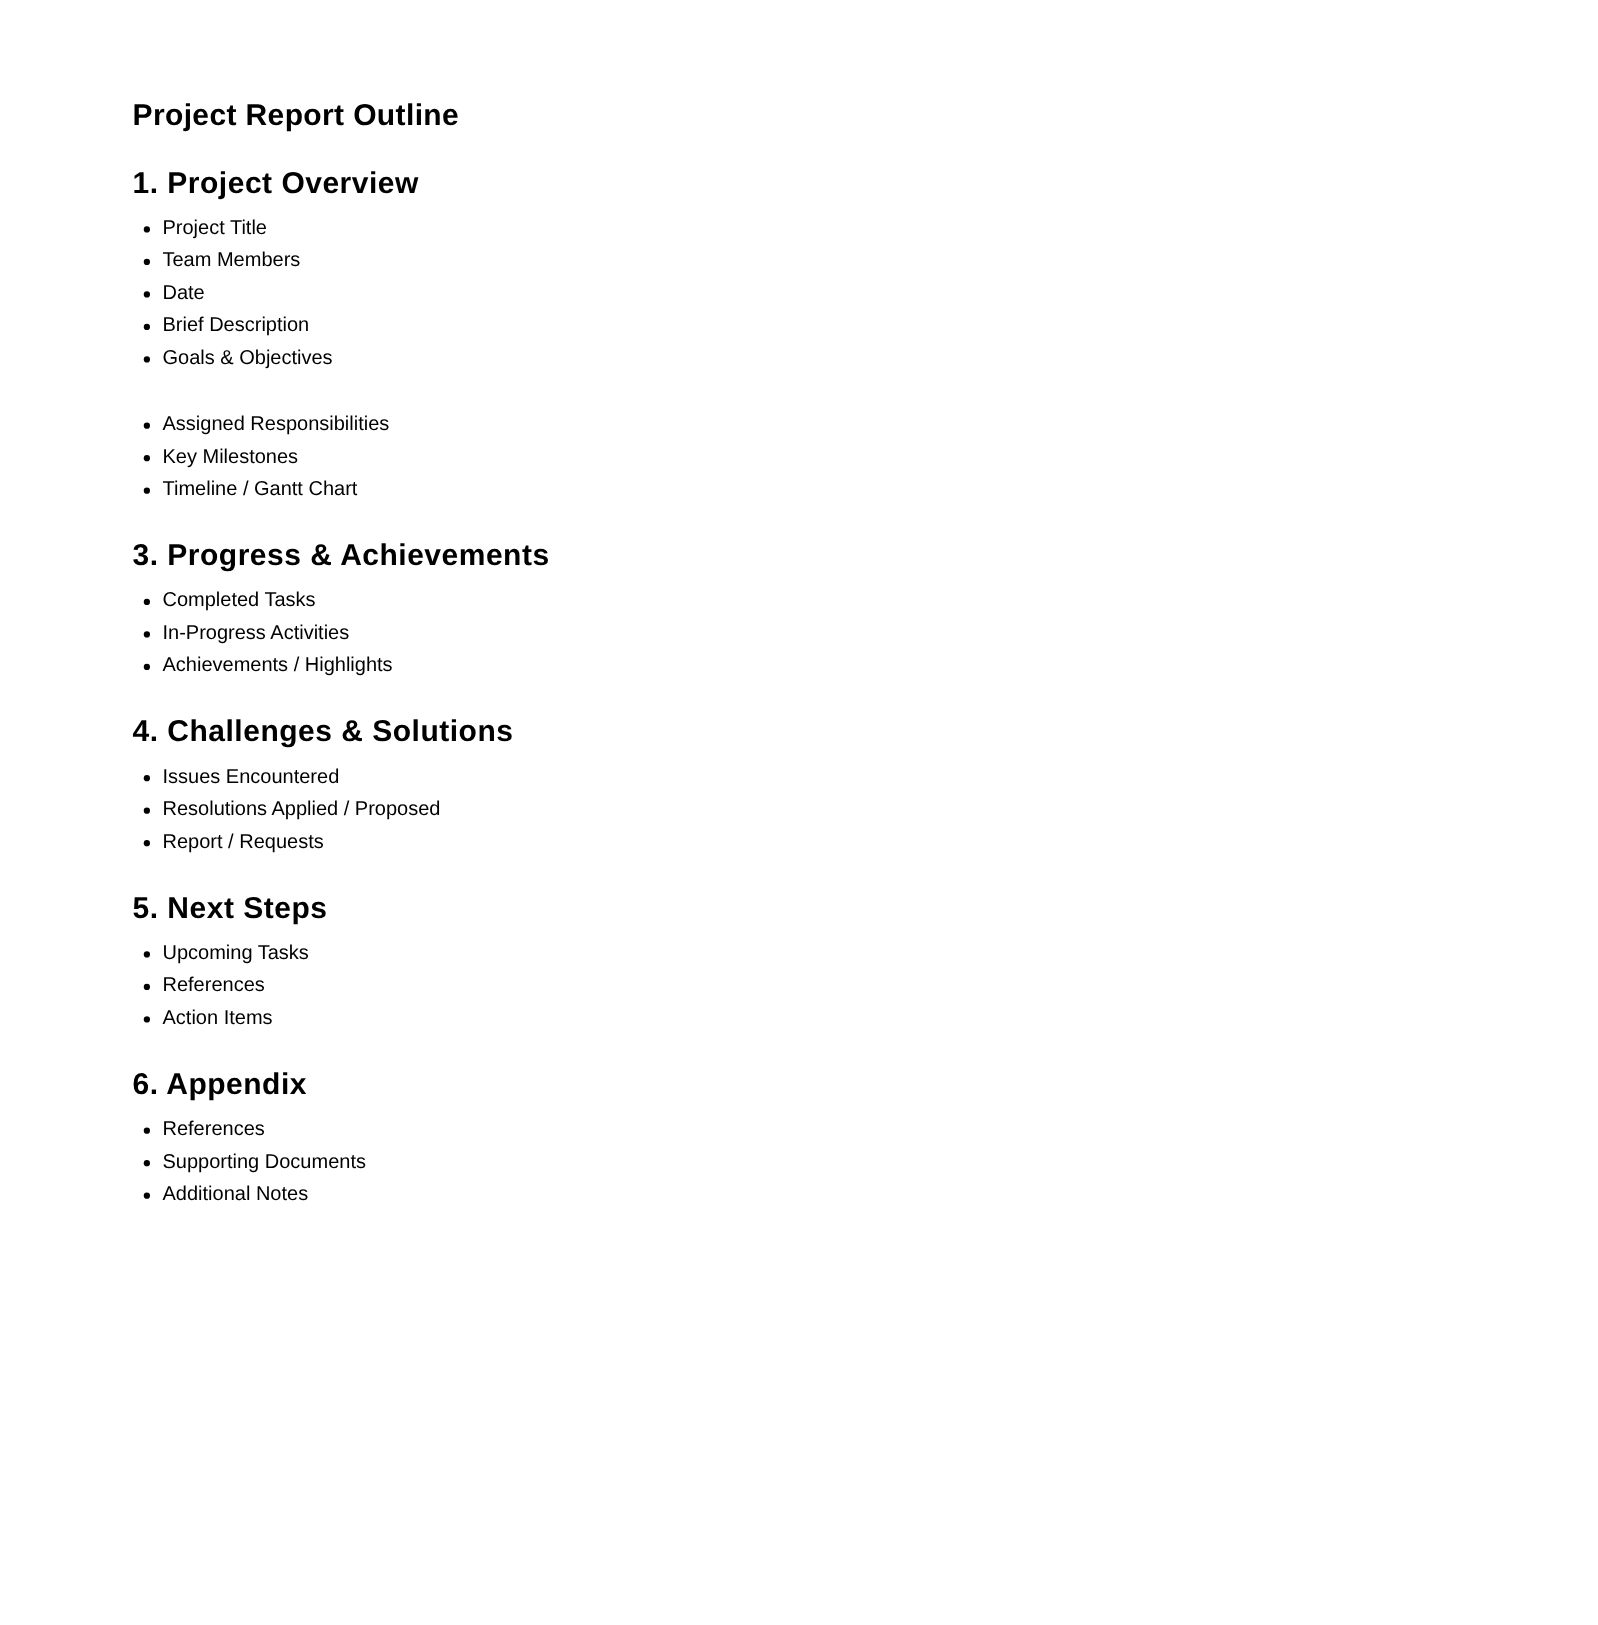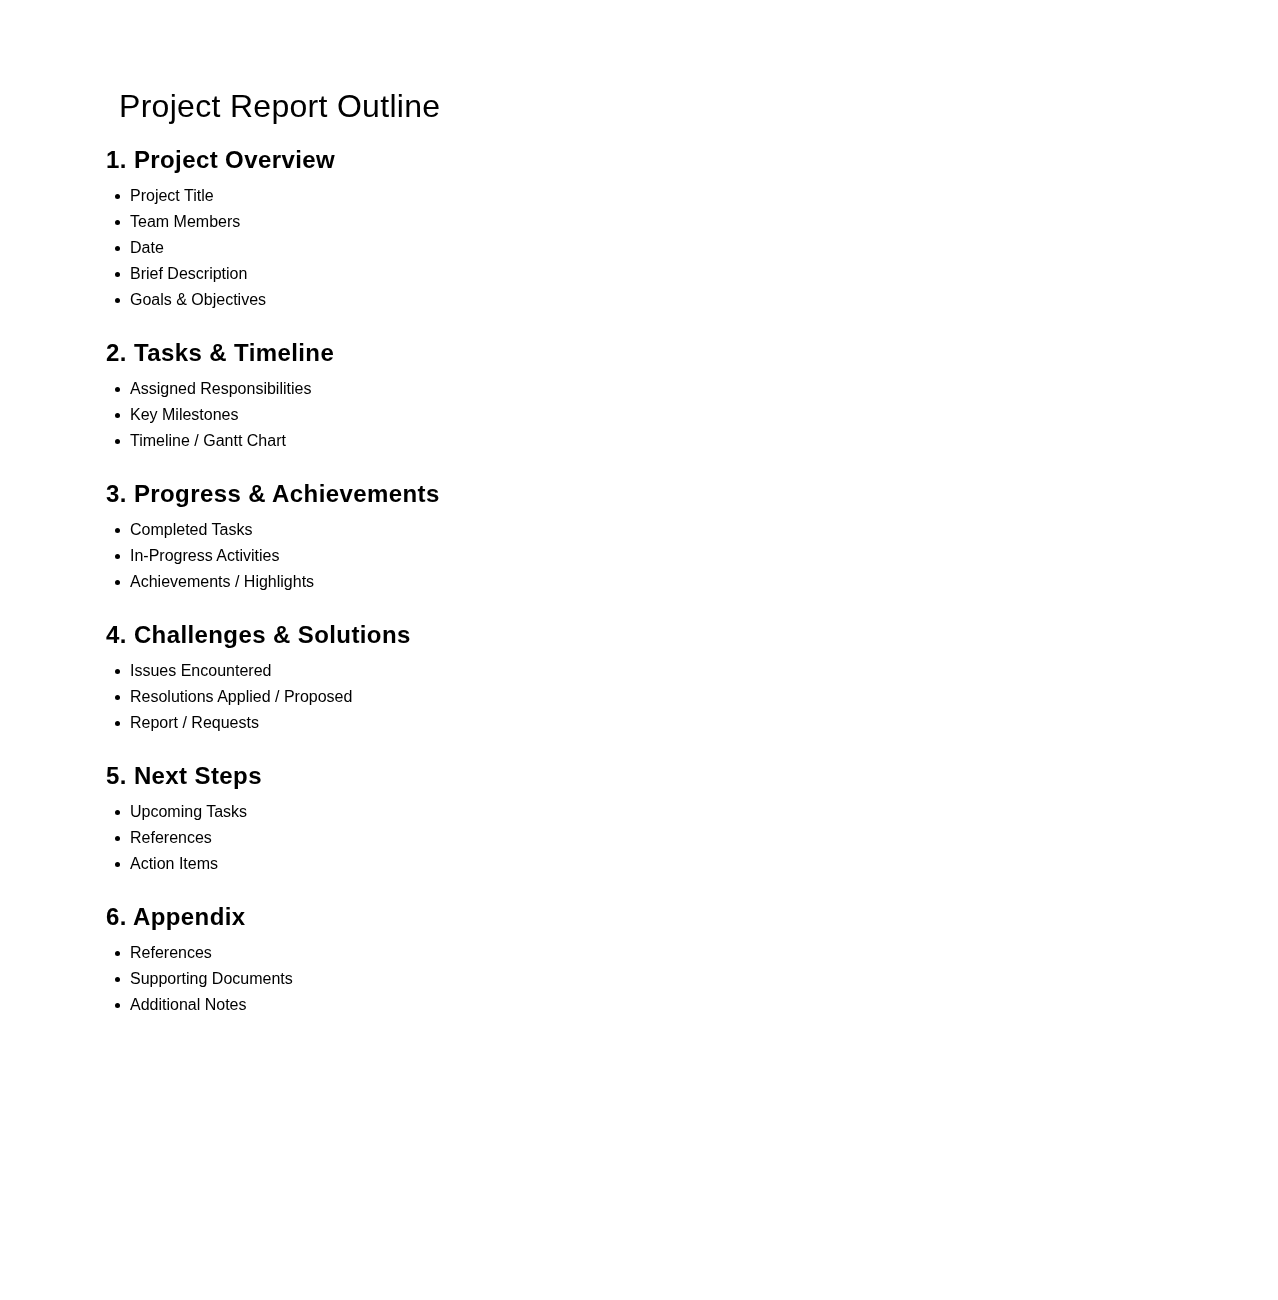--- a/index.html
+++ b/index.html
@@ -14,23 +14,23 @@
       color: #000000;
       position: relative;
     }
     .page {
       position: absolute;
       left: 106px;
       top: 70px;
       width: 1100px;
     }
     h1 {
-      font-size: 32px;
-      font-weight: normal;
-      margin: 13px;
+      font-size: 24px;
+      font-weight: bold;
+      margin: 0;
       line-height: 46px;
       letter-spacing: 0.3px;
     }
     .section {
       margin-top: 0;
     }
     h2 {
       font-size: 24px;
       font-weight: bold;
       margin: 0;
@@ -68,21 +68,20 @@
     <ul style="margin-top:10px">
       <li><span class="bullet"></span><span>Project Title</span></li>
       <li><span class="bullet"></span><span>Team Members</span></li>
       <li><span class="bullet"></span><span>Date</span></li>
       <li><span class="bullet"></span><span>Brief Description</span></li>
       <li><span class="bullet"></span><span>Goals &amp; Objectives</span></li>
     </ul>
   </div>
 
   <div class="section" style="margin-top:27px">
-    <h2>2. Tasks &amp; Timeline</h2>
     <ul style="margin-top:10px">
       <li><span class="bullet"></span><span>Assigned Responsibilities</span></li>
       <li><span class="bullet"></span><span>Key Milestones</span></li>
       <li><span class="bullet"></span><span>Timeline / Gantt Chart</span></li>
     </ul>
   </div>
 
   <div class="section" style="margin-top:27px">
     <h2>3. Progress &amp; Achievements</h2>
     <ul style="margin-top:10px">

